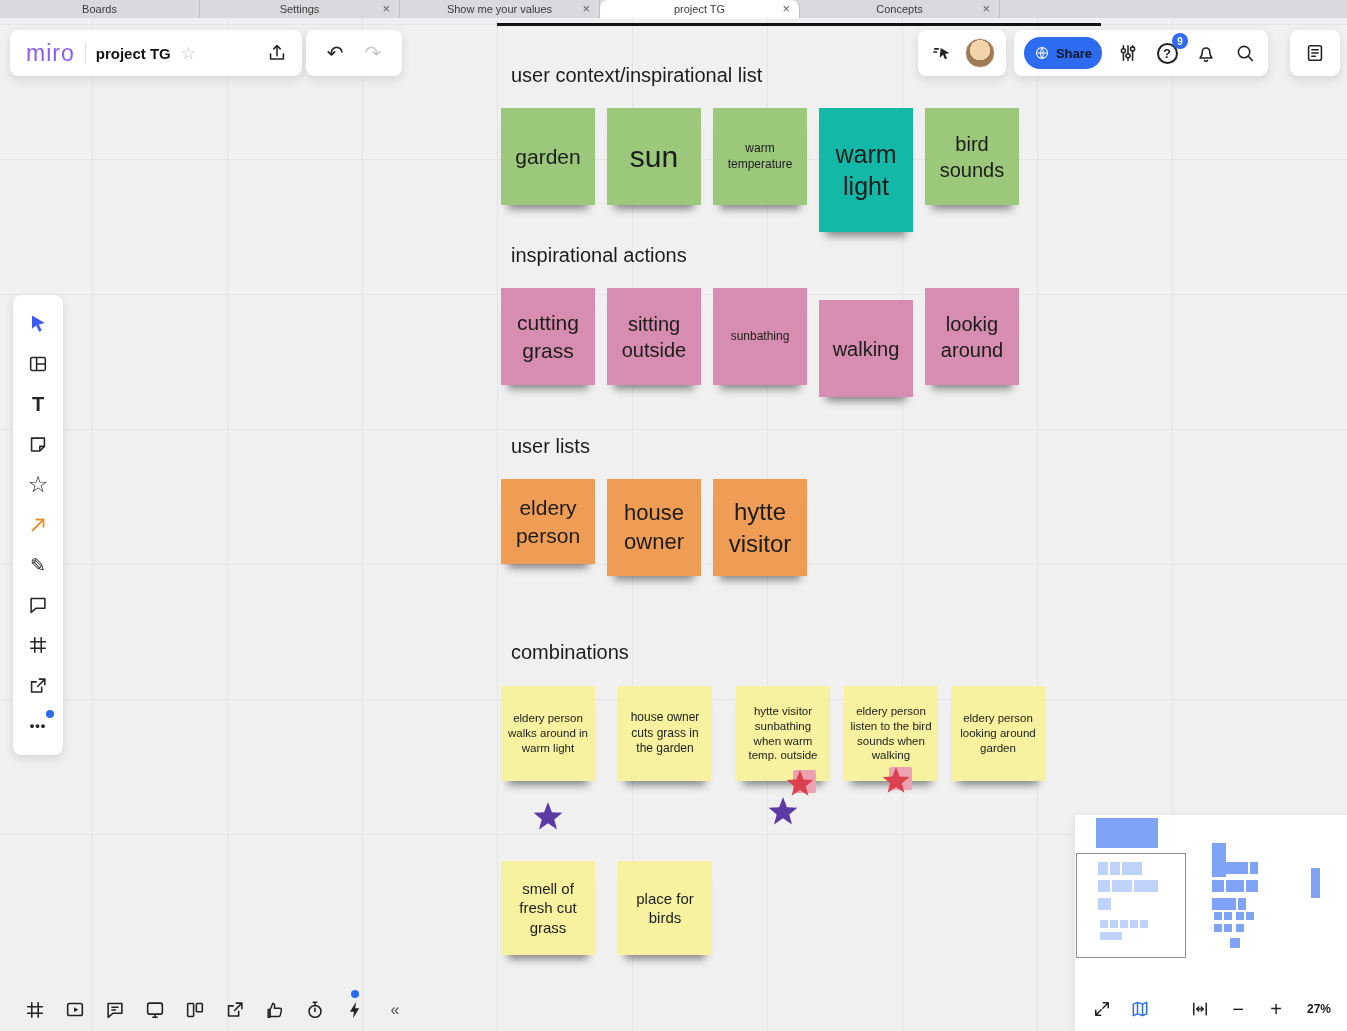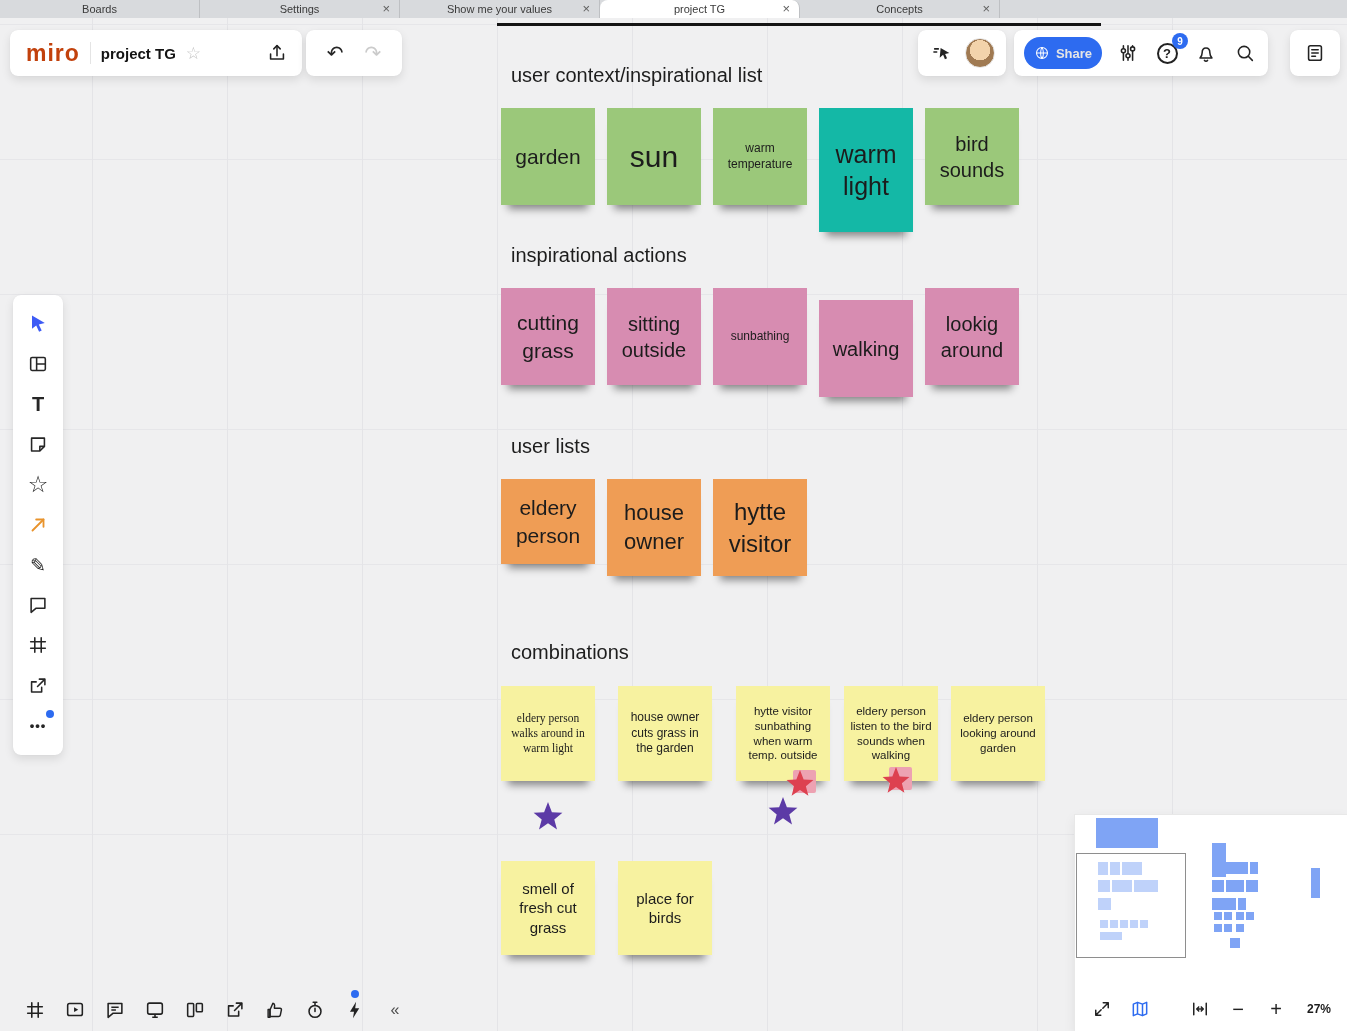--- a/index.html
+++ b/index.html
@@ -37,39 +37,39 @@
   .star { position:absolute; left:0; top:2px;
     clip-path:polygon(50% 0%, 63% 34%, 98% 36%, 71% 58%, 80% 92%, 50% 71%, 20% 92%, 29% 58%, 2% 36%, 37% 34%); }
   .star.purple { width:30px; height:30px; background:#5C3AA6; }
   .star.red { width:28px; height:28px; background:#DD4150; }
 
   
   .card { position:absolute; background:#fff; border-radius:8px; z-index:20;
     box-shadow:0 4px 10px rgba(0,0,0,0.10), 0 0 1px rgba(0,0,0,0.08);
     display:flex; align-items:center; }
   #card-board { left:10px; top:30px; width:292px; height:46px; padding:0 12px 0 16px; gap:10px; }
-  .logo { font-size:23px; font-weight:700; color:#c2410c; letter-spacing:1px; cursor:pointer; }
+  .logo { font-size:23px; font-weight:400; color:#8b5cf6; letter-spacing:1px; cursor:pointer; }
   .vdiv { width:1px; height:22px; background:#e4e4e4; }
   .board-title { font-size:15px; font-weight:700; color:#141414; cursor:text; }
   .fav-star { font-size:17px; color:#c3c3c3; cursor:pointer; }
   .flexspace { flex:1; }
   .iconbtn { width:26px; height:26px; display:flex; align-items:center; justify-content:center;
     color:#232323; position:relative; cursor:pointer; }
 
   #card-undo { left:306px; top:30px; width:96px; height:46px; justify-content:space-evenly; }
   .undo { font-size:20px; color:#262626; cursor:pointer; }
   .redo { font-size:20px; color:#cbcbcb; cursor:pointer; }
 
   #card-presence { left:918px; top:30px; width:88px; height:46px; justify-content:space-evenly; }
   .avatar { width:30px; height:30px; border-radius:50%; cursor:pointer;
     background: radial-gradient(circle at 50% 40%, #f2d3ab 0 46%, #a07a52 47% 100%);
     border:1px solid #e8e8e8; }
 
   #card-actions { left:1014px; top:30px; width:254px; height:46px; padding:0 10px; gap:13px; }
-  .share-btn { width:78px; height:32px; border-radius:16px; background:#2D6BF0; color:#e5e5e5;
+  .share-btn { width:78px; height:32px; border-radius:16px; background:#2D6BF0; color:#0f172a;
     display:flex; align-items:center; justify-content:center; gap:6px;
     font-size:13px; font-weight:700; cursor:pointer; }
   .help-circle { width:21px; height:21px; border:2px solid #222; border-radius:50%;
     display:flex; align-items:center; justify-content:center;
     font-size:13px; font-weight:700; color:#222; }
   .badge { position:absolute; top:-7px; right:-8px; background:#2D6BF0; color:#fff;
     width:16px; height:16px; border-radius:50%; font-size:10px; font-weight:700;
     display:flex; align-items:center; justify-content:center; }
 
   #card-doc { left:1290px; top:30px; width:50px; height:46px; justify-content:center; }
@@ -153,21 +153,21 @@
       <div class="note" style="left: 501px; top: 288px; height: 97px; background: rgb(215, 140, 177); font-size: 21px;">cutting grass</div>
       <div class="note" style="left: 607px; top: 288px; height: 97px; background: rgb(215, 140, 177); font-size: 20px;">sitting outside</div>
       <div class="note" style="left: 713px; top: 288px; height: 97px; background: rgb(215, 140, 177); font-size: 12px;">sunbathing</div>
       <div class="note" style="left: 819px; top: 288px; height: 97px; background: rgb(215, 140, 177); font-size: 20px; margin-top: 12px;">walking</div>
       <div class="note" style="left: 925px; top: 288px; height: 97px; background: rgb(215, 140, 177); font-size: 20px;">lookig around</div>
       <div class="section-title" style="top: 435px;">user lists</div>
       <div class="note" style="left: 501px; top: 479px; height: 85px; background: rgb(239, 157, 85); font-size: 21px;">eldery person</div>
       <div class="note" style="left: 607px; top: 479px; height: 97px; background: rgb(239, 157, 85); font-size: 22px;">house owner</div>
       <div class="note" style="left: 713px; top: 479px; height: 97px; background: rgb(239, 157, 85); font-size: 24px;">hytte visitor</div>
       <div class="section-title" style="top: 641px;">combinations</div>
-      <div class="note" style="left: 501px; top: 686px; height: 95px; background: rgb(247, 242, 160); font-size: 11.5px; font-family: Liberation Serif, serif;">eldery person walks around in warm light</div>
+      <div class="note" style="left: 501px; top: 686px; height: 95px; background: rgb(247, 242, 160); font-size: 11.5px;">eldery person walks around in warm light</div>
       <div class="note" style="left: 618px; top: 686px; height: 95px; background: rgb(247, 242, 160); font-size: 12px;">house owner cuts grass in the garden</div>
       <div class="note" style="left: 736px; top: 686px; height: 95px; background: rgb(247, 242, 160); font-size: 11.5px;">hytte visitor sunbathing when warm temp. outside</div>
       <div class="note" style="left: 844px; top: 686px; height: 95px; background: rgb(247, 242, 160); font-size: 11.5px;">eldery person listen to the bird sounds when walking</div>
       <div class="note" style="left: 951px; top: 686px; height: 95px; background: rgb(247, 242, 160); font-size: 11.5px;">eldery person looking around garden</div>
       <div class="note" style="left: 501px; top: 861px; height: 94px; background: rgb(247, 242, 160); font-size: 15px;">smell of fresh cut grass</div>
       <div class="note" style="left: 618px; top: 861px; height: 94px; background: rgb(247, 242, 160); font-size: 15px;">place for birds</div>
     </div>
   <div>
       <div class="star-wrap" style="left: 533px; top: 800px;">
         <div class="star purple"></div>

